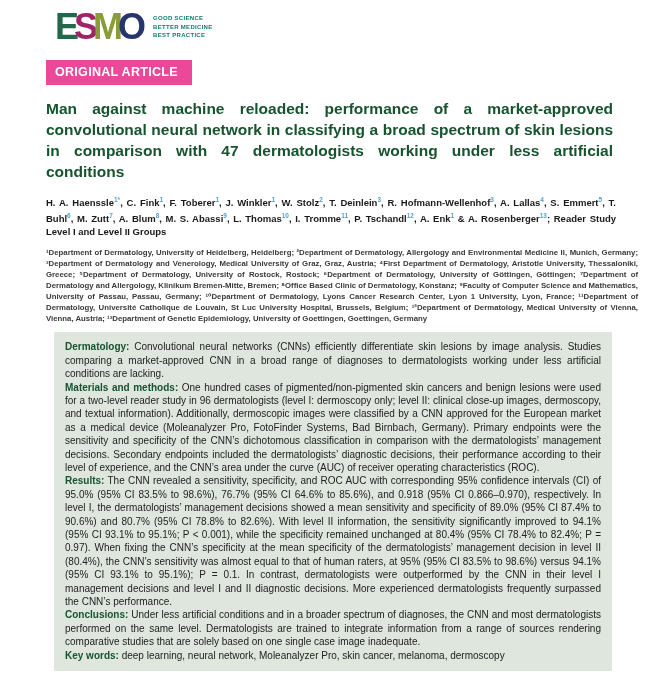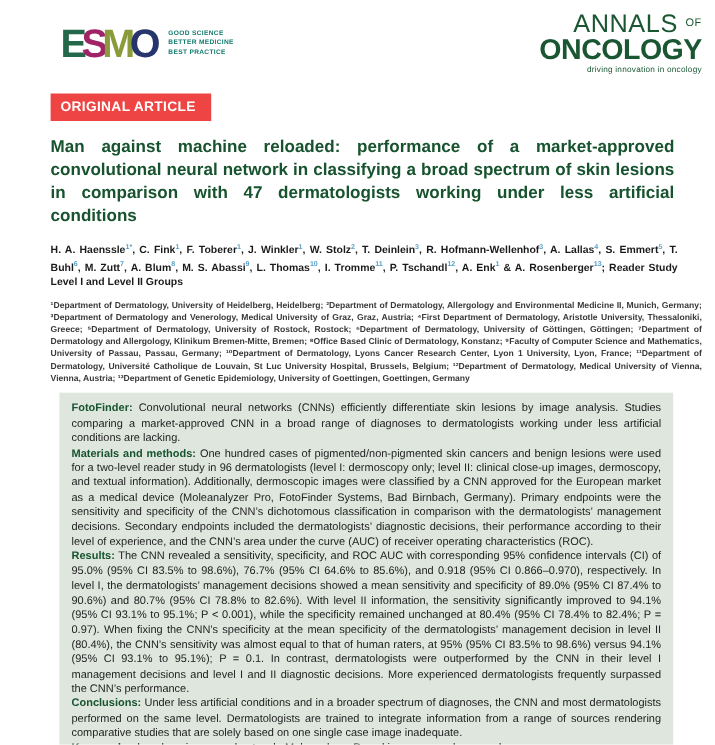--- a/index.html
+++ b/index.html
@@ -20,21 +20,21 @@
   .esmo-letter{display:inline-block;}
   .esmo-tagline{margin-left:12px;margin-top:4px;font-size:6px;font-weight:bold;line-height:8.5px;letter-spacing:.3px;color:#127a6e;}
   .annals{text-align:right;color:#1a5632;margin-top:2px;}
   .annals-line1{font-size:23px;line-height:22px;font-weight:normal;letter-spacing:.5px;}
   .annals-of{font-size:10px;font-weight:normal;letter-spacing:.5px;vertical-align:5px;}
   .annals-line2{font-size:26px;line-height:24px;font-weight:bold;letter-spacing:-.5px;}
   .annals-tagline{font-size:7.5px;line-height:12px;font-weight:normal;letter-spacing:.2px;}
   
   .badge{
     display:inline-block;margin-top:16px;
-    background:#ef4444;color:#ffffff;
+    background:#ec4899;color:#ffffff;
     font-size:12.5px;font-weight:bold;letter-spacing:.3px;
     padding:5px 14px 6px 9px;
   }
   
   .title{
     width:567px;margin:13px 0 0 0;
     color:#17532e;font-size:15.5px;font-weight:bold;
     line-height:21px;text-align:justify;
   }
   .authors{
@@ -65,36 +65,31 @@
 
   <div class="masthead">
     <div class="esmo">
       <div class="esmo-letters"><span class="esmo-letter" style="color: rgb(36, 103, 74);">E</span><span class="esmo-letter" style="color: rgb(160, 35, 104);">S</span><span class="esmo-letter" style="color: rgb(138, 155, 58);">M</span><span class="esmo-letter" style="color: rgb(39, 53, 109);">O</span></div>
       <div class="esmo-tagline">
           <div>GOOD SCIENCE</div>
           <div>BETTER MEDICINE</div>
           <div>BEST PRACTICE</div>
         </div>
     </div>
-    <div class="annals">
-      <div class="annals-line1"><span>ANNALS</span> <span class="annals-of">OF</span></div>
-      <div class="annals-line2">ONCOLOGY</div>
-      <div class="annals-tagline">driving innovation in oncology</div>
-    </div>
   </div>
 
   <div class="badge">ORIGINAL ARTICLE</div>
 
   <h1 class="title">Man against machine reloaded: performance of a market-approved convolutional neural network in classifying a broad spectrum of skin lesions in comparison with 47 dermatologists working under less artificial conditions</h1>
 
   <p class="authors"><span>H. A. Haenssle</span><sup>1*</sup>, <span>C. Fink</span><sup>1</sup>, <span>F. Toberer</span><sup>1</sup>, <span>J. Winkler</span><sup>1</sup>, <span>W. Stolz</span><sup>2</sup>, <span>T. Deinlein</span><sup>3</sup>, <span>R. Hofmann-Wellenhof</span><sup>3</sup>, <span>A. Lallas</span><sup>4</sup>, <span>S. Emmert</span><sup>5</sup>, <span>T. Buhl</span><sup>6</sup>, <span>M. Zutt</span><sup>7</sup>, <span>A. Blum</span><sup>8</sup>, <span>M. S. Abassi</span><sup>9</sup>, <span>L. Thomas</span><sup>10</sup>, <span>I. Tromme</span><sup>11</sup>, <span>P. Tschandl</span><sup>12</sup>, <span>A. Enk</span><sup>1</sup> &amp; <span>A. Rosenberger</span><sup>13</sup>; Reader Study Level I and Level II Groups</p>
 
   <p class="affiliations">¹Department of Dermatology, University of Heidelberg, Heidelberg; ²Department of Dermatology, Allergology and Environmental Medicine II, Munich, Germany; ³Department of Dermatology and Venerology, Medical University of Graz, Graz, Austria; ⁴First Department of Dermatology, Aristotle University, Thessaloniki, Greece; ⁵Department of Dermatology, University of Rostock, Rostock; ⁶Department of Dermatology, University of Göttingen, Göttingen; ⁷Department of Dermatology and Allergology, Klinikum Bremen-Mitte, Bremen; ⁸Office Based Clinic of Dermatology, Konstanz; ⁹Faculty of Computer Science and Mathematics, University of Passau, Passau, Germany; ¹⁰Department of Dermatology, Lyons Cancer Research Center, Lyon 1 University, Lyon, France; ¹¹Department of Dermatology, Université Catholique de Louvain, St Luc University Hospital, Brussels, Belgium; ¹²Department of Dermatology, Medical University of Vienna, Vienna, Austria; ¹³Department of Genetic Epidemiology, University of Goettingen, Goettingen, Germany</p>
 
   <div class="abstract">
-    <p><span class="label">FotoFinder:</span> <span>Convolutional neural networks (CNNs) efficiently differentiate skin lesions by image analysis. Studies comparing a market-approved CNN in a broad range of diagnoses to dermatologists working under less artificial conditions are lacking.</span></p>
+    <p><span class="label">Dermatology:</span> <span>Convolutional neural networks (CNNs) efficiently differentiate skin lesions by image analysis. Studies comparing a market-approved CNN in a broad range of diagnoses to dermatologists working under less artificial conditions are lacking.</span></p>
     <p><span class="label">Materials and methods:</span> <span>One hundred cases of pigmented/non-pigmented skin cancers and benign lesions were used for a two-level reader study in 96 dermatologists (level I: dermoscopy only; level II: clinical close-up images, dermoscopy, and textual information). Additionally, dermoscopic images were classified by a CNN approved for the European market as a medical device (Moleanalyzer Pro, FotoFinder Systems, Bad Birnbach, Germany). Primary endpoints were the sensitivity and specificity of the CNN’s dichotomous classification in comparison with the dermatologists’ management decisions. Secondary endpoints included the dermatologists’ diagnostic decisions, their performance according to their level of experience, and the CNN’s area under the curve (AUC) of receiver operating characteristics (ROC).</span></p>
     <p><span class="label">Results:</span> <span>The CNN revealed a sensitivity, specificity, and ROC AUC with corresponding 95% confidence intervals (CI) of 95.0% (95% CI 83.5% to 98.6%), 76.7% (95% CI 64.6% to 85.6%), and 0.918 (95% CI 0.866–0.970), respectively. In level I, the dermatologists’ management decisions showed a mean sensitivity and specificity of 89.0% (95% CI 87.4% to 90.6%) and 80.7% (95% CI 78.8% to 82.6%). With level II information, the sensitivity significantly improved to 94.1% (95% CI 93.1% to 95.1%; P &lt; 0.001), while the specificity remained unchanged at 80.4% (95% CI 78.4% to 82.4%; P = 0.97). When fixing the CNN’s specificity at the mean specificity of the dermatologists’ management decision in level II (80.4%), the CNN’s sensitivity was almost equal to that of human raters, at 95% (95% CI 83.5% to 98.6%) versus 94.1% (95% CI 93.1% to 95.1%); P = 0.1. In contrast, dermatologists were outperformed by the CNN in their level I management decisions and level I and II diagnostic decisions. More experienced dermatologists frequently surpassed the CNN’s performance.</span></p>
     <p><span class="label">Conclusions:</span> <span>Under less artificial conditions and in a broader spectrum of diagnoses, the CNN and most dermatologists performed on the same level. Dermatologists are trained to integrate information from a range of sources rendering comparative studies that are solely based on one single case image inadequate.</span></p>
     <p><span class="label">Key words:</span> <span>deep learning, neural network, Moleanalyzer Pro, skin cancer, melanoma, dermoscopy</span></p>
   </div>
 
 </div>
 
 </body></html>

